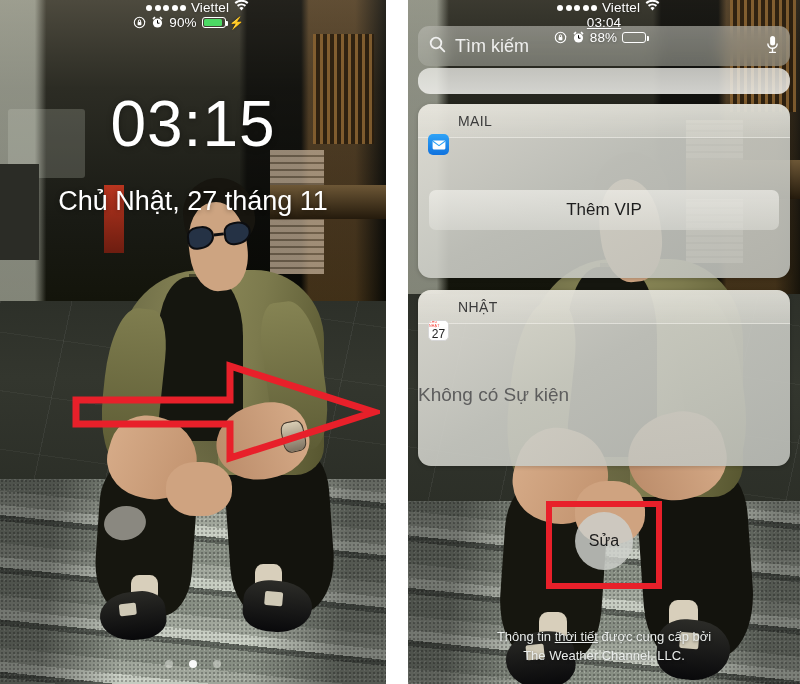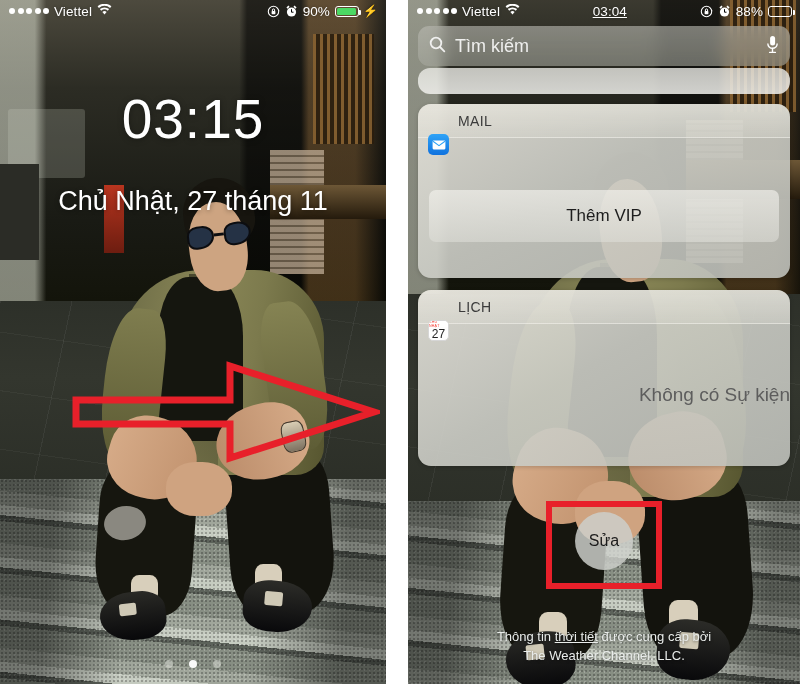--- a/index.html
+++ b/index.html
@@ -201,20 +201,21 @@
   .panel-right .wall-inner {
     position: absolute; left: -2%; top: -8%; width: 104%; height: 116%;
   }
 
   
   .statusbar {
     position: absolute; left: 0; top: 0; width: 100%; height: 22px;
     display: flex; align-items: center; color: #fff;
     font-size: 13px; letter-spacing: .1px; z-index: 40;
     text-shadow: 0 0 3px rgba(0,0,0,.45);
+    flex-direction: column;
   }
   .sb-left { display: flex; align-items: center; gap: 5px; padding-left: 9px; }
   .sb-dots { display: flex; gap: 2.5px; }
   .sb-dots i { width: 6px; height: 6px; border-radius: 50%; background: #fff; display: block; }
   .sb-carrier { font-size: 13.5px; }
   .sb-mid { flex: 1; text-align: center; font-size: 13.5px; text-decoration: underline; }
   .sb-right { display: flex; align-items: center; gap: 5px; padding-right: 8px; }
   .batt {
     width: 24px; height: 11px; border: 1px solid #fff; border-radius: 3px;
     position: relative; display: inline-block;
@@ -226,21 +227,21 @@
   .batt i { position: absolute; left: 1px; top: 1px; bottom: 1px; display: block; border-radius: 1.5px; }
   .batt-charging i { background: #4cd964; width: 85%; }
   .batt-plain i { background: transparent; width: 0; }
   .bolt { font-size: 12px; margin-left: -1px; }
   .pct { font-size: 13.5px; }
   .icon-rotlock, .icon-alarm { width: 13px; height: 13px; display: inline-block; }
 
   
   .lock-clock {
     position: absolute; left: 0; right: 0; top: 92px; text-align: center;
-    color: #fff; font-size: 55px; font-weight: 200; letter-spacing: 1px;
+    color: #fff; font-size: 64px; font-weight: 200; letter-spacing: 1px;
     line-height: 1; text-shadow: 0 1px 6px rgba(0,0,0,.35);
     font-family: "Liberation Sans", sans-serif; z-index: 30;
   }
   .lock-date {
     position: absolute; left: 0; right: 0; top: 186px; text-align: center;
     color: #fff; font-size: 27px; font-weight: 300;
     text-shadow: 0 1px 5px rgba(0,0,0,.4); z-index: 30;
   }
   .page-dots {
     position: absolute; left: 0; right: 0; bottom: 16px;
@@ -295,29 +296,29 @@
   }
   .icon-cal .cal-top {
     height: 6px; background: #fff; color: #f4382e; font-size: 3.6px;
     display: flex; align-items: center; justify-content: center; letter-spacing: .2px;
   }
   .icon-cal .cal-day {
     flex: 1; display: flex; align-items: center; justify-content: center;
     font-size: 12px; color: #232323; line-height: 1;
   }
   .vip-btn {
-    position: absolute; left: 11px; right: 11px; top: 52px; height: 52px;
+    position: absolute; left: 11px; right: 11px; top: 52px; height: 40px;
     border-radius: 7px;
     background: linear-gradient(180deg, rgba(243,242,237,.66), rgba(224,224,218,.55));
     display: flex; align-items: center; justify-content: center;
     color: #1d1d1d; font-size: 17px;
   }
   .noevent {
     position: absolute; left: 0; right: 0; top: 50%; transform: translateY(-50%);
-    text-align: right; color: #5d5d5d; font-size: 19px; padding-left: 43px;
+    text-align: left; color: #5d5d5d; font-size: 19px;
   }
 
   .edit-btn {
     position: absolute; left: 50%; transform: translateX(-50%);
     top: 512px; width: 58px; height: 58px; border-radius: 50%;
     background: rgba(205,207,203,.84);
     display: flex; align-items: center; justify-content: center;
     color: #1b1b1b; font-size: 16px; z-index: 31;
   }
   .redbox {
@@ -544,21 +545,21 @@
         <div class="vip-btn">Thêm VIP</div>
       </div>
     </div>
 
     <div class="widget widget-cal">
       <div class="w-head">
         <span class="app-icon icon-cal">
           <span class="cal-top">CHỦ NHẬT</span>
           <span class="cal-day">27</span>
         </span>
-        <span class="w-title">LỊCH</span>
+        <span class="w-title">NHẬT</span>
       </div>
       <div class="w-body">
         <div class="noevent">Không có Sự kiện</div>
       </div>
     </div>
 
     <div class="edit-btn">Sửa</div>
     <div class="redbox"></div>
 
     <div class="wx-credit">

